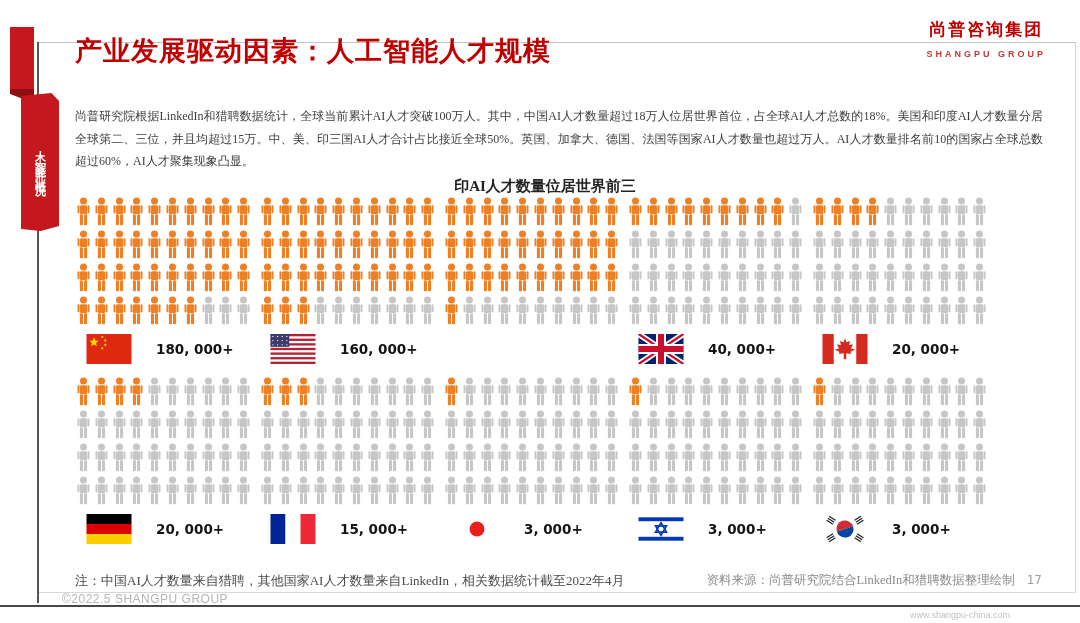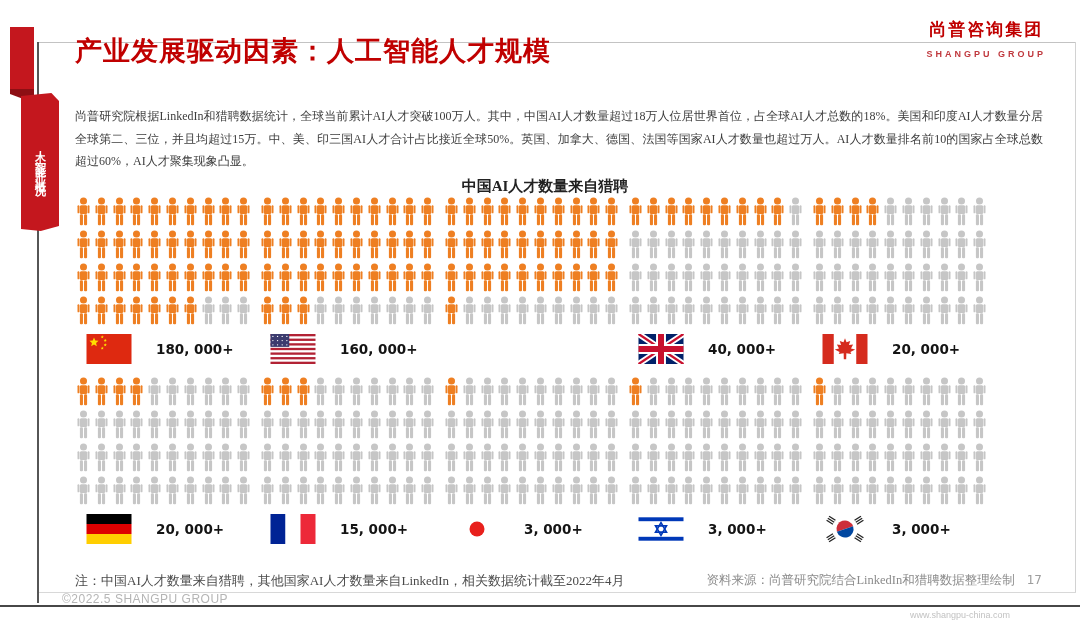--- a/index.html
+++ b/index.html
@@ -75,21 +75,21 @@
   </div>
 
   <div class="logo">
     <div class="logo-cn">尚普咨询集团</div>
     <div class="logo-en">SHANGPU GROUP</div>
   </div>
 
   <h1 class="page-title">产业发展驱动因素：人工智能人才规模</h1>
   <p class="body-paragraph">尚普研究院根据LinkedIn和猎聘数据统计，全球当前累计AI人才突破100万人。其中，中国AI人才数量超过18万人位居世界首位，占全球AI人才总数的18%。美国和印度AI人才数量分居全球第二、三位，并且均超过15万。中、美、印三国AI人才合计占比接近全球50%。英国、加拿大、德国、法国等国家AI人才数量也超过万人。AI人才数量排名前10的国家占全球总数超过60%，AI人才聚集现象凸显。</p>
 
-  <div class="chart-title">中国AI人才数量来自猎聘</div>
+  <div class="chart-title">印AI人才数量位居世界前三</div>
   <div class="chart">
     <div class="chart-row">
         <div class="country-block">
           <div class="icon-grid">
             <svg class="person" viewBox="0 0 20 38" xmlns="http://www.w3.org/2000/svg" fill="#EE7F22">
               <circle cx="10" cy="5" r="4.7"></circle>
               <rect x="5" y="10.6" width="10" height="11.6" rx="2"></rect>
               <rect x="2" y="10.8" width="2.5" height="10.6" rx="1.2"></rect>
               <rect x="15.5" y="10.8" width="2.5" height="10.6" rx="1.2"></rect>
               <rect x="5.2" y="22.8" width="4.1" height="14.6" rx="1.4"></rect>

